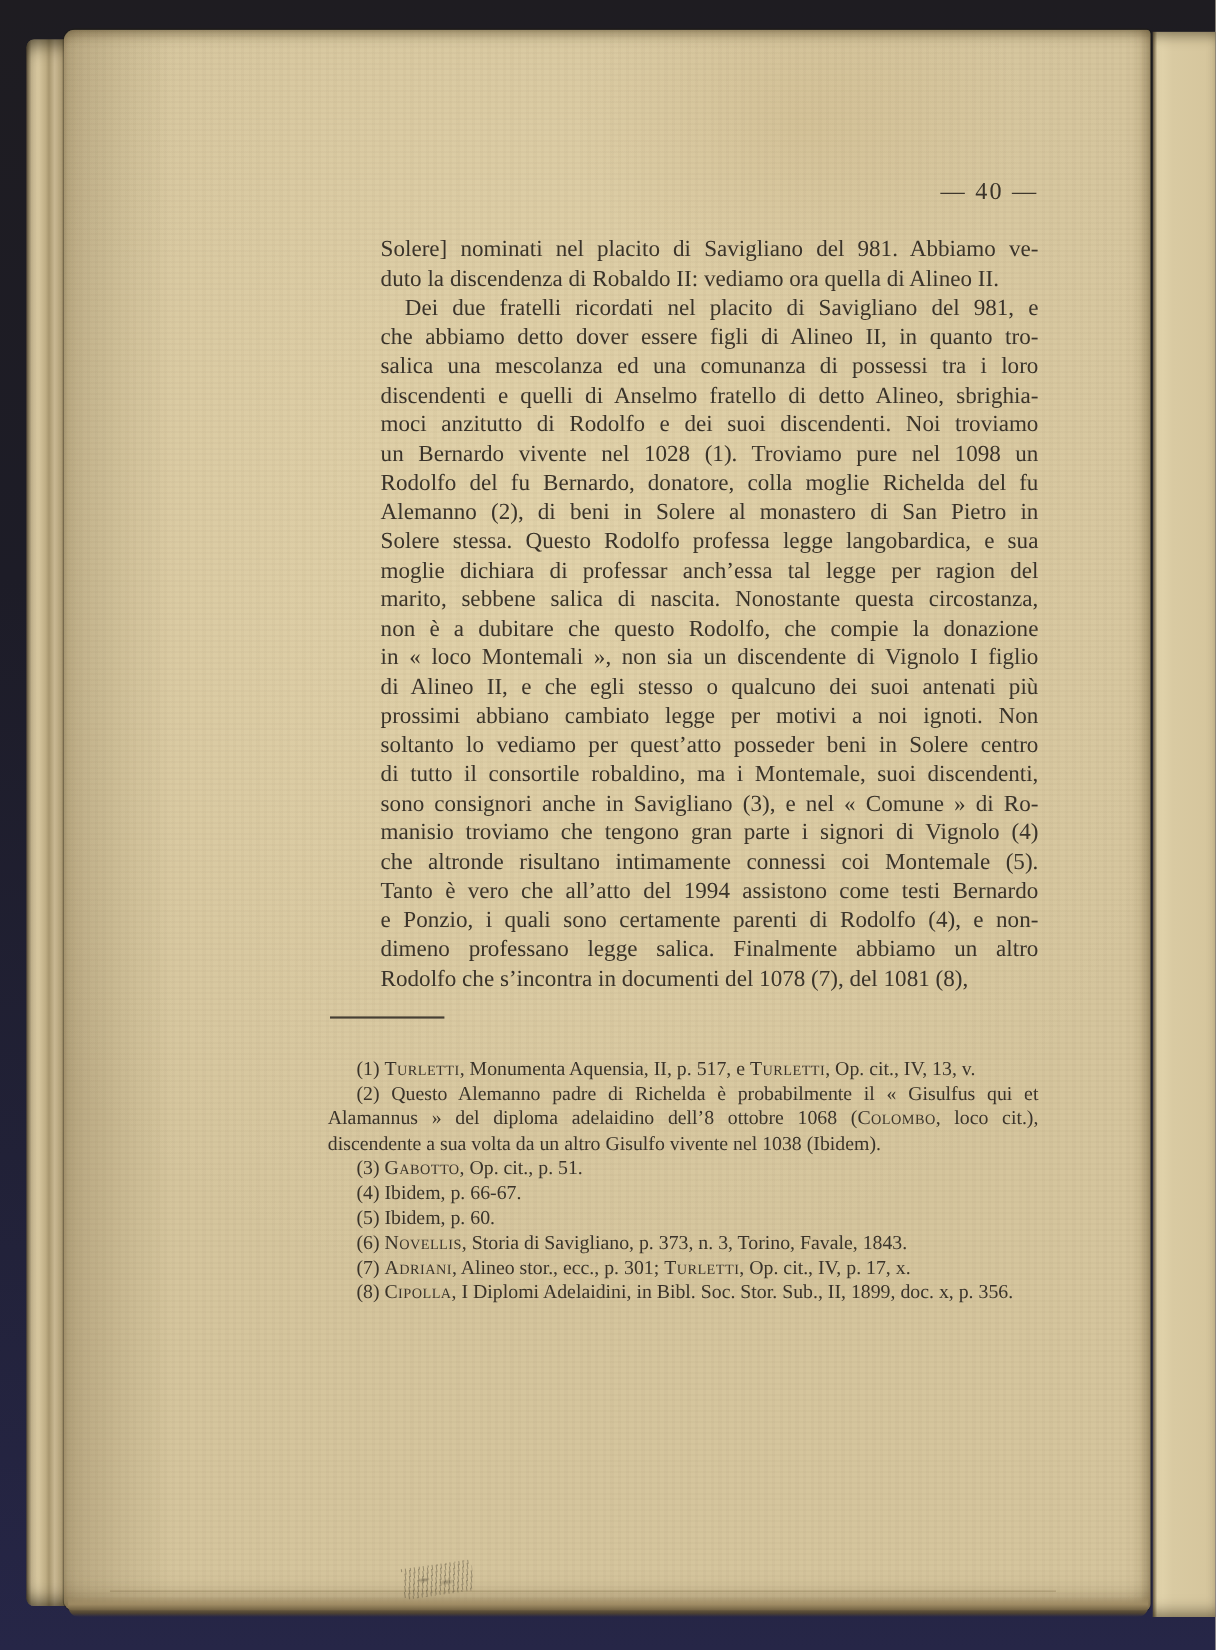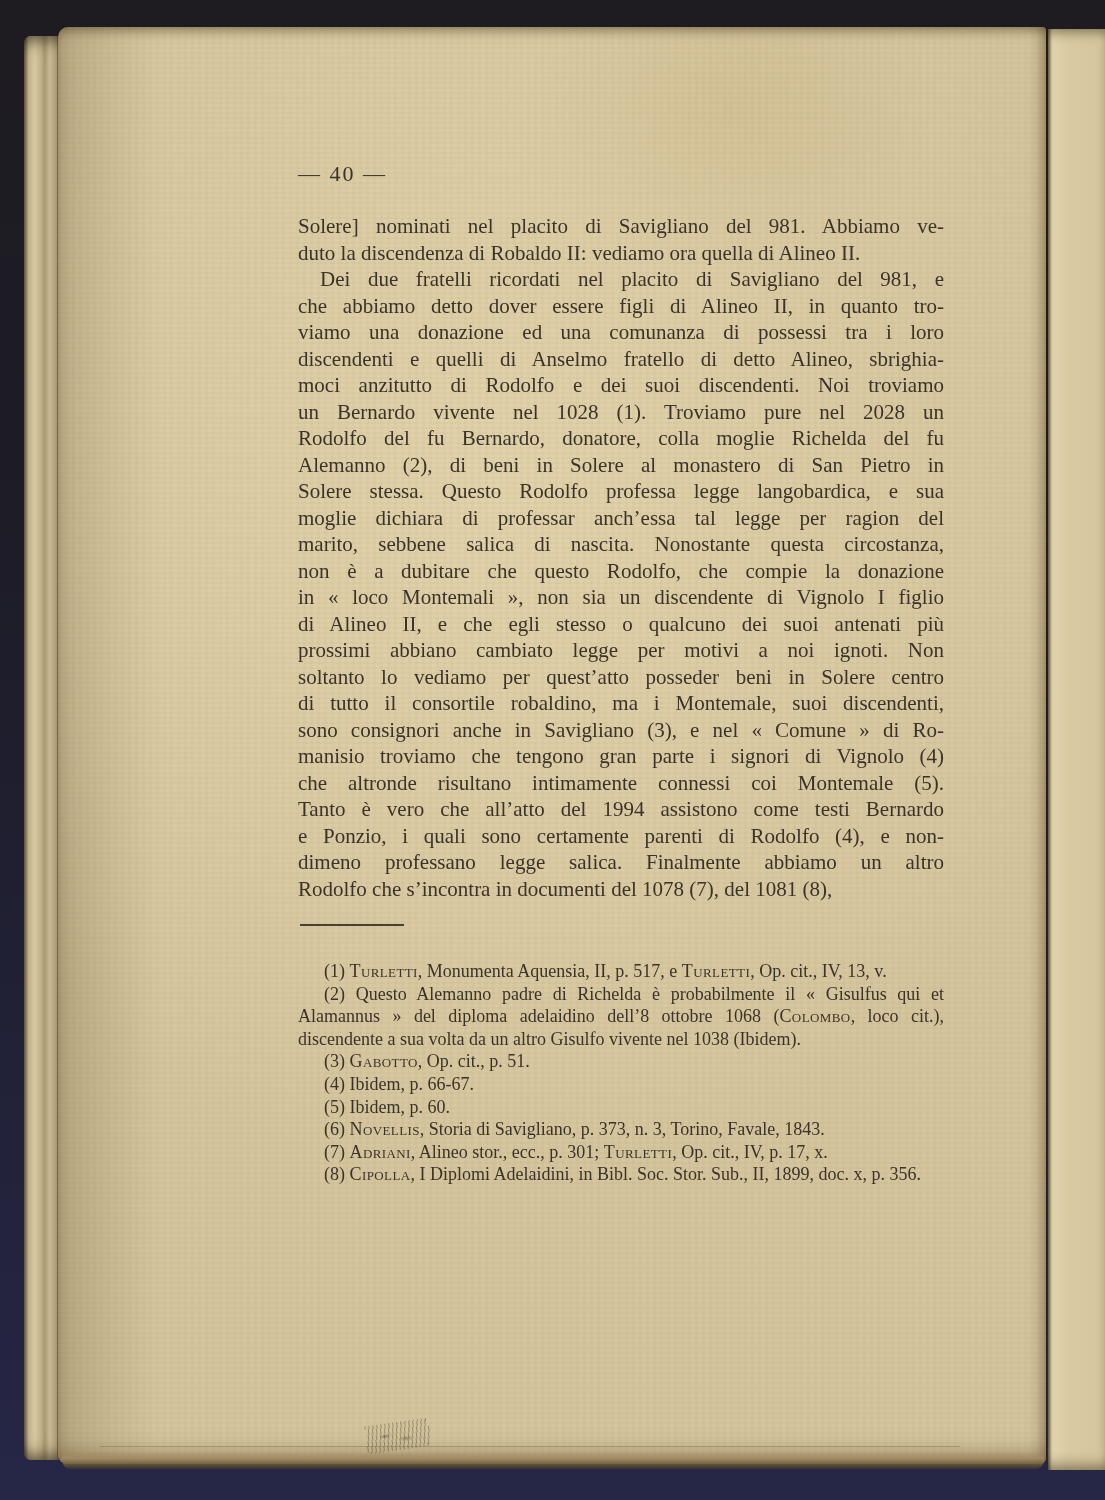--- a/index.html
+++ b/index.html
@@ -56,25 +56,25 @@
       radial-gradient(9px 3px at 30% 45%, rgba(40,35,25,.55), rgba(0,0,0,0) 70%),
       radial-gradient(11px 4px at 62% 62%, rgba(40,35,25,.4), rgba(0,0,0,0) 70%),
       repeating-linear-gradient(100deg, rgba(45,40,28,.45) 0 1px, rgba(0,0,0,0) 1px 4px);
     filter:blur(.4px);opacity:.8;
   }
   .text-col{
     position:absolute;left:298px;top:162px;width:646px;
     color:var(--ink,#3a332a);
   }
   .page-number{
-    text-align:left;font-size:22px;letter-spacing:2px;line-height:24px;
+    text-align:right;font-size:22px;letter-spacing:2px;line-height:24px;
     margin:0 0 27px 0;
   }
   .body-text{font-size:21px;line-height:26.5px;}
-  .line{text-align:justify;text-align-last:justify;}
+  .line{text-align:justify;text-align-last:justify;margin-left:48px;}
   .line.indent{text-indent:22px;}
   .line.last{text-align-last:auto;}
   .footnote-rule{
     width:104px;height:0;border-top:2px solid #463f34;
     margin:22px 0 34px 2px;
   }
   .footnotes{font-size:18px;line-height:22.6px;}
   .footnote{margin:0;text-indent:26px;text-align:justify;}
   .sc{font-variant:small-caps;letter-spacing:.4px;}
   .it{}
@@ -90,24 +90,24 @@
 <div class="crease-line"></div>
 <div class="smudge"></div>
 
 <div class="text-col">
   <div class="page-number">— 40 —</div>
   <div class="body-text">
       <div class="line">Solere] nominati nel placito di Savigliano del 981. Abbiamo ve-</div>
       <div class="line last">duto la discendenza di Robaldo II: vediamo ora quella di Alineo II.</div>
       <div class="line indent">Dei due fratelli ricordati nel placito di Savigliano del 981, e</div>
       <div class="line">che abbiamo detto dover essere figli di Alineo II, in quanto tro-</div>
-      <div class="line">viamo una donazione ed una comunanza di possessi tra i loro</div>
+      <div class="line">salica una mescolanza ed una comunanza di possessi tra i loro</div>
       <div class="line">discendenti e quelli di Anselmo fratello di detto Alineo, sbrighia-</div>
       <div class="line">moci anzitutto di Rodolfo e dei suoi discendenti. Noi troviamo</div>
-      <div class="line">un Bernardo vivente nel 1028 (1). Troviamo pure nel 2028 un</div>
+      <div class="line">un Bernardo vivente nel 1028 (1). Troviamo pure nel 1098 un</div>
       <div class="line">Rodolfo del fu Bernardo, donatore, colla moglie Richelda del fu</div>
       <div class="line">Alemanno (2), di beni in Solere al monastero di San Pietro in</div>
       <div class="line">Solere stessa. Questo Rodolfo professa legge langobardica, e sua</div>
       <div class="line">moglie dichiara di professar anch’essa tal legge per ragion del</div>
       <div class="line">marito, sebbene salica di nascita. Nonostante questa circostanza,</div>
       <div class="line">non è a dubitare che questo Rodolfo, che compie la donazione</div>
       <div class="line">in « loco Montemali », non sia un discendente di Vignolo I figlio</div>
       <div class="line">di Alineo II, e che egli stesso o qualcuno dei suoi antenati più</div>
       <div class="line">prossimi abbiano cambiato legge per motivi a noi ignoti. Non</div>
       <div class="line">soltanto lo vediamo per quest’atto posseder beni in Solere centro</div>

